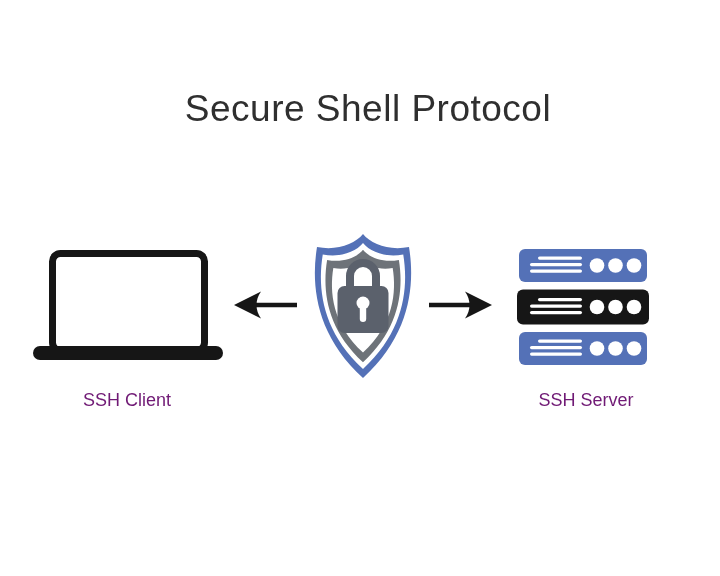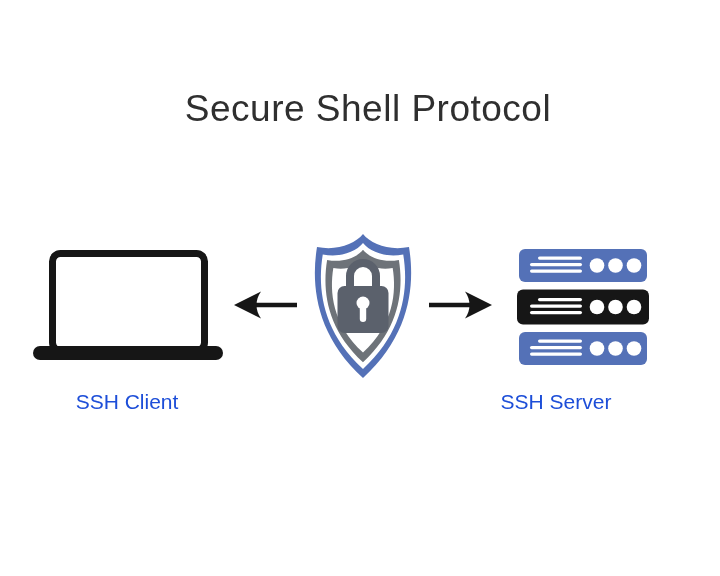--- a/index.html
+++ b/index.html
@@ -36,26 +36,26 @@
   .laptop{left:33px;top:248px;}
   .arrow-left{left:233px;top:287px;}
   .shield{left:301px;top:232px;}
   .arrow-right{left:427px;top:287px;}
   .server{left:517px;top:249px;}
   .label{
     position:absolute;
     top:390px;
     width:200px;
     text-align:center;
-    font-size:21px;
-    color:#1d4ed8;
+    font-size:18px;
+    color:#701a75;
   }
   .client-label{left:27px;}
   .connection-label{left:262px;}
-  .server-label{left:456px;}
+  .server-label{left:486px;}
 
   
   .fill-blue{fill:var(--accent-blue);}
   .fill-white{fill:#ffffff;}
   .fill-gray{fill:var(--shield-gray);}
   .fill-lock{fill:var(--lock-gray);}
   .fill-black{fill:var(--icon-black);}
   .stroke-black{stroke:var(--icon-black);}
   .stroke-lock{stroke:var(--lock-gray);}
 </style>

